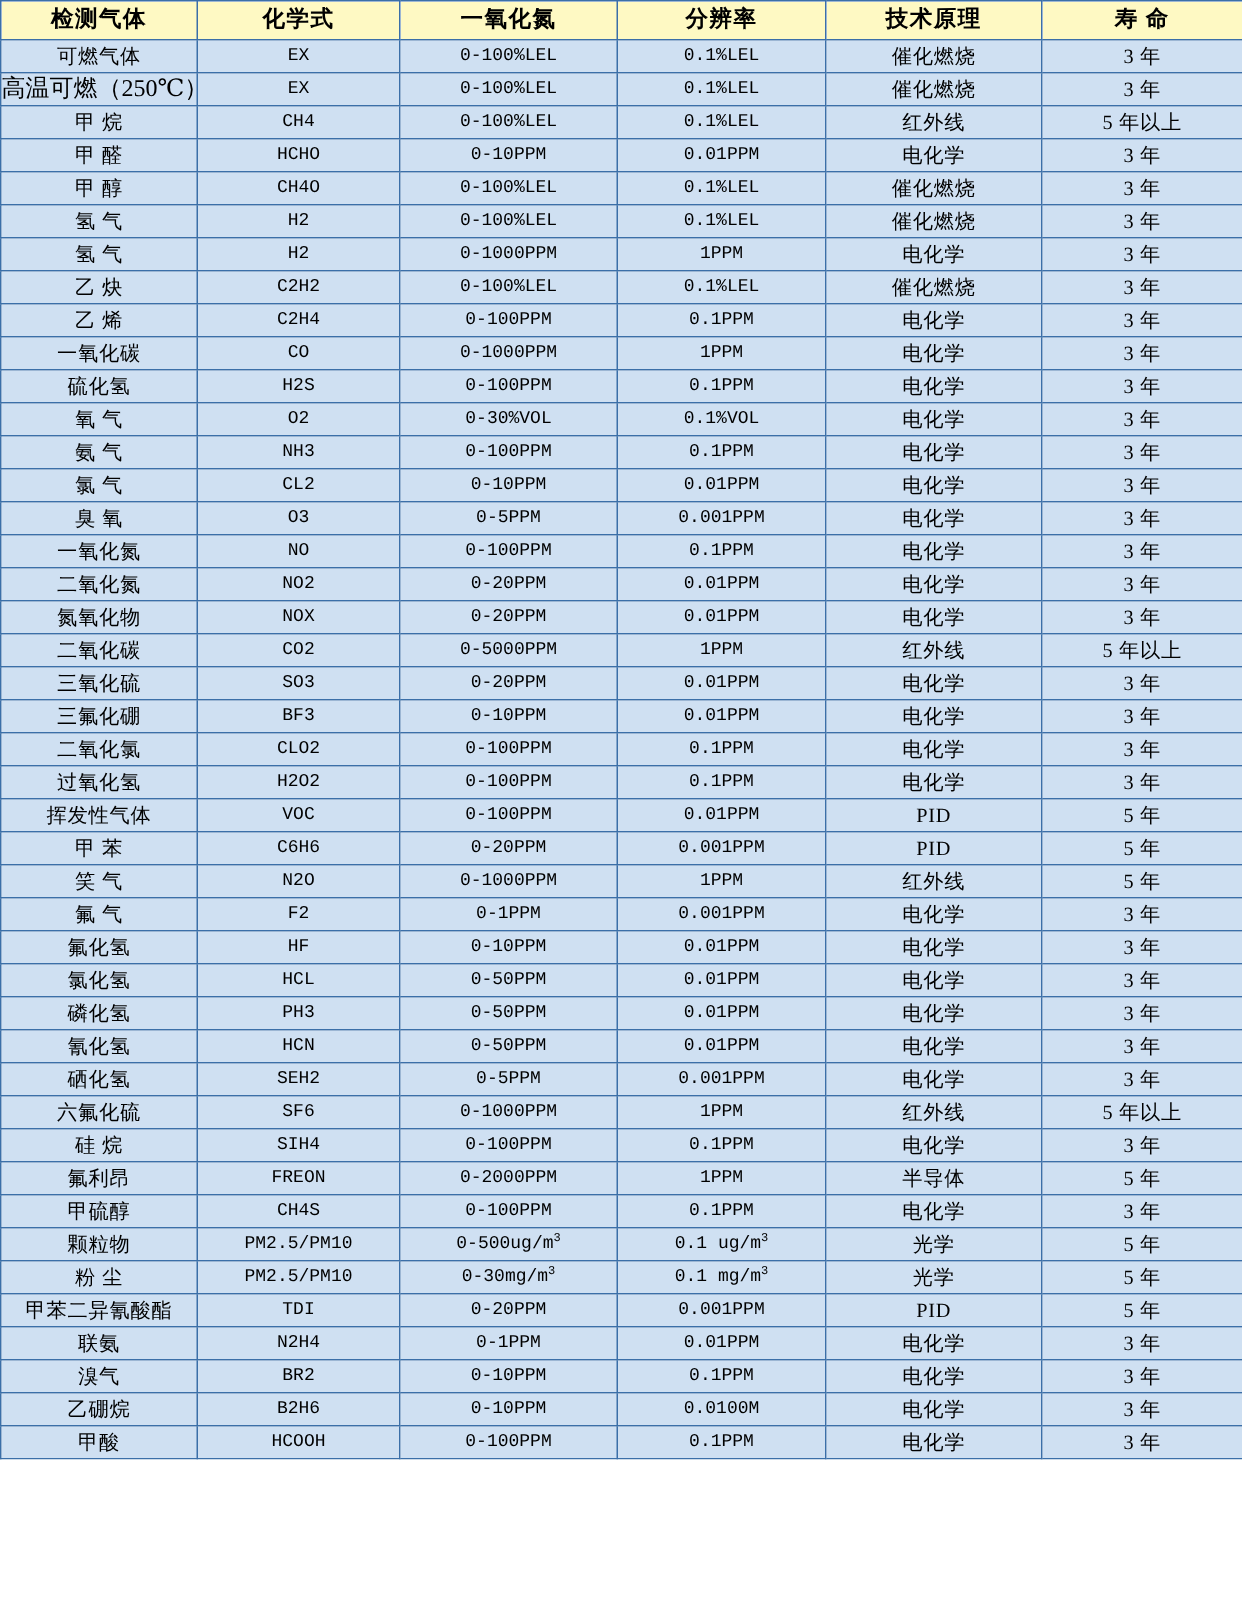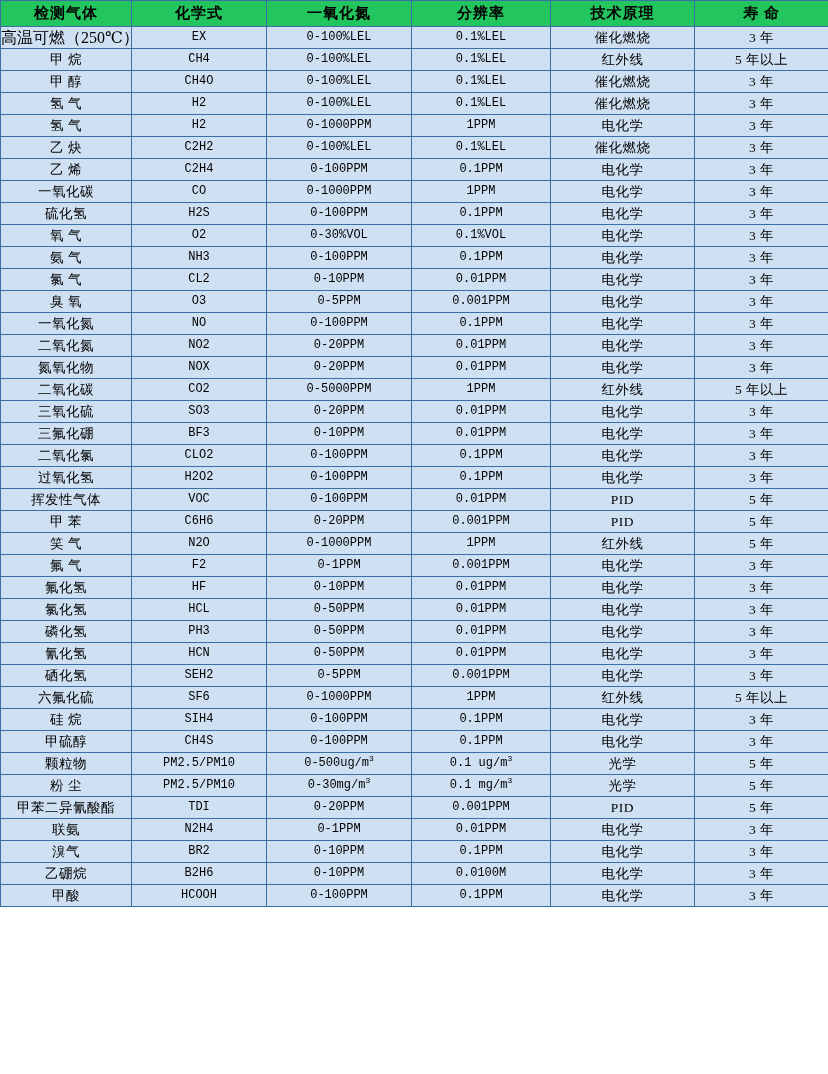--- a/index.html
+++ b/index.html
@@ -34,21 +34,21 @@
     line-height: 21px;
     overflow: hidden;
     white-space: nowrap;
   }
   #gas-table thead th {
     height: 25px;
     line-height: 25px;
     font-weight: bold;
     font-size: 15px;
     letter-spacing: 1px;
-    background: #22c55e;
+    background: #fef9c3;
   }
   .cn {
     font-size: 13.5px;
     letter-spacing: 0.5px;
   }
   .mono {
     font-family: "Liberation Mono", "DejaVu Sans Mono", monospace;
     font-size: 12px;
     letter-spacing: 0px;
   }
@@ -82,34 +82,50 @@
       <th>检测气体</th>
       <th>化学式</th>
       <th>一氧化氮</th>
       <th>分辨率</th>
       <th>技术原理</th>
       <th>寿 命</th>
     </tr>
   </thead>
   <tbody id="table-body">
       <tr>
+        <td class="cn">可燃气体</td>
+        <td class="mono">EX</td>
+        <td class="mono">0-100%LEL</td>
+        <td class="mono">0.1%LEL</td>
+        <td class="cn">催化燃烧</td>
+        <td class="cn">3 年</td>
+      </tr>
+      <tr>
         <td class="small-cn">高温可燃（250℃）</td>
         <td class="mono">EX</td>
         <td class="mono">0-100%LEL</td>
         <td class="mono">0.1%LEL</td>
         <td class="cn">催化燃烧</td>
         <td class="cn">3 年</td>
       </tr>
       <tr>
         <td class="cn">甲 烷</td>
         <td class="mono">CH4</td>
         <td class="mono">0-100%LEL</td>
         <td class="mono">0.1%LEL</td>
         <td class="cn">红外线</td>
         <td class="cn">5 年以上</td>
+      </tr>
+      <tr>
+        <td class="cn">甲 醛</td>
+        <td class="mono">HCHO</td>
+        <td class="mono">0-10PPM</td>
+        <td class="mono">0.01PPM</td>
+        <td class="cn">电化学</td>
+        <td class="cn">3 年</td>
       </tr>
       <tr>
         <td class="cn">甲 醇</td>
         <td class="mono">CH4O</td>
         <td class="mono">0-100%LEL</td>
         <td class="mono">0.1%LEL</td>
         <td class="cn">催化燃烧</td>
         <td class="cn">3 年</td>
       </tr>
       <tr>
@@ -338,20 +354,28 @@
       </tr>
       <tr>
         <td class="cn">硅 烷</td>
         <td class="mono">SIH4</td>
         <td class="mono">0-100PPM</td>
         <td class="mono">0.1PPM</td>
         <td class="cn">电化学</td>
         <td class="cn">3 年</td>
       </tr>
       <tr>
+        <td class="cn">氟利昂</td>
+        <td class="mono">FREON</td>
+        <td class="mono">0-2000PPM</td>
+        <td class="mono">1PPM</td>
+        <td class="cn">半导体</td>
+        <td class="cn">5 年</td>
+      </tr>
+      <tr>
         <td class="cn">甲硫醇</td>
         <td class="mono">CH4S</td>
         <td class="mono">0-100PPM</td>
         <td class="mono">0.1PPM</td>
         <td class="cn">电化学</td>
         <td class="cn">3 年</td>
       </tr>
       <tr>
         <td class="cn">颗粒物</td>
         <td class="mono">PM2.5/PM10</td>

